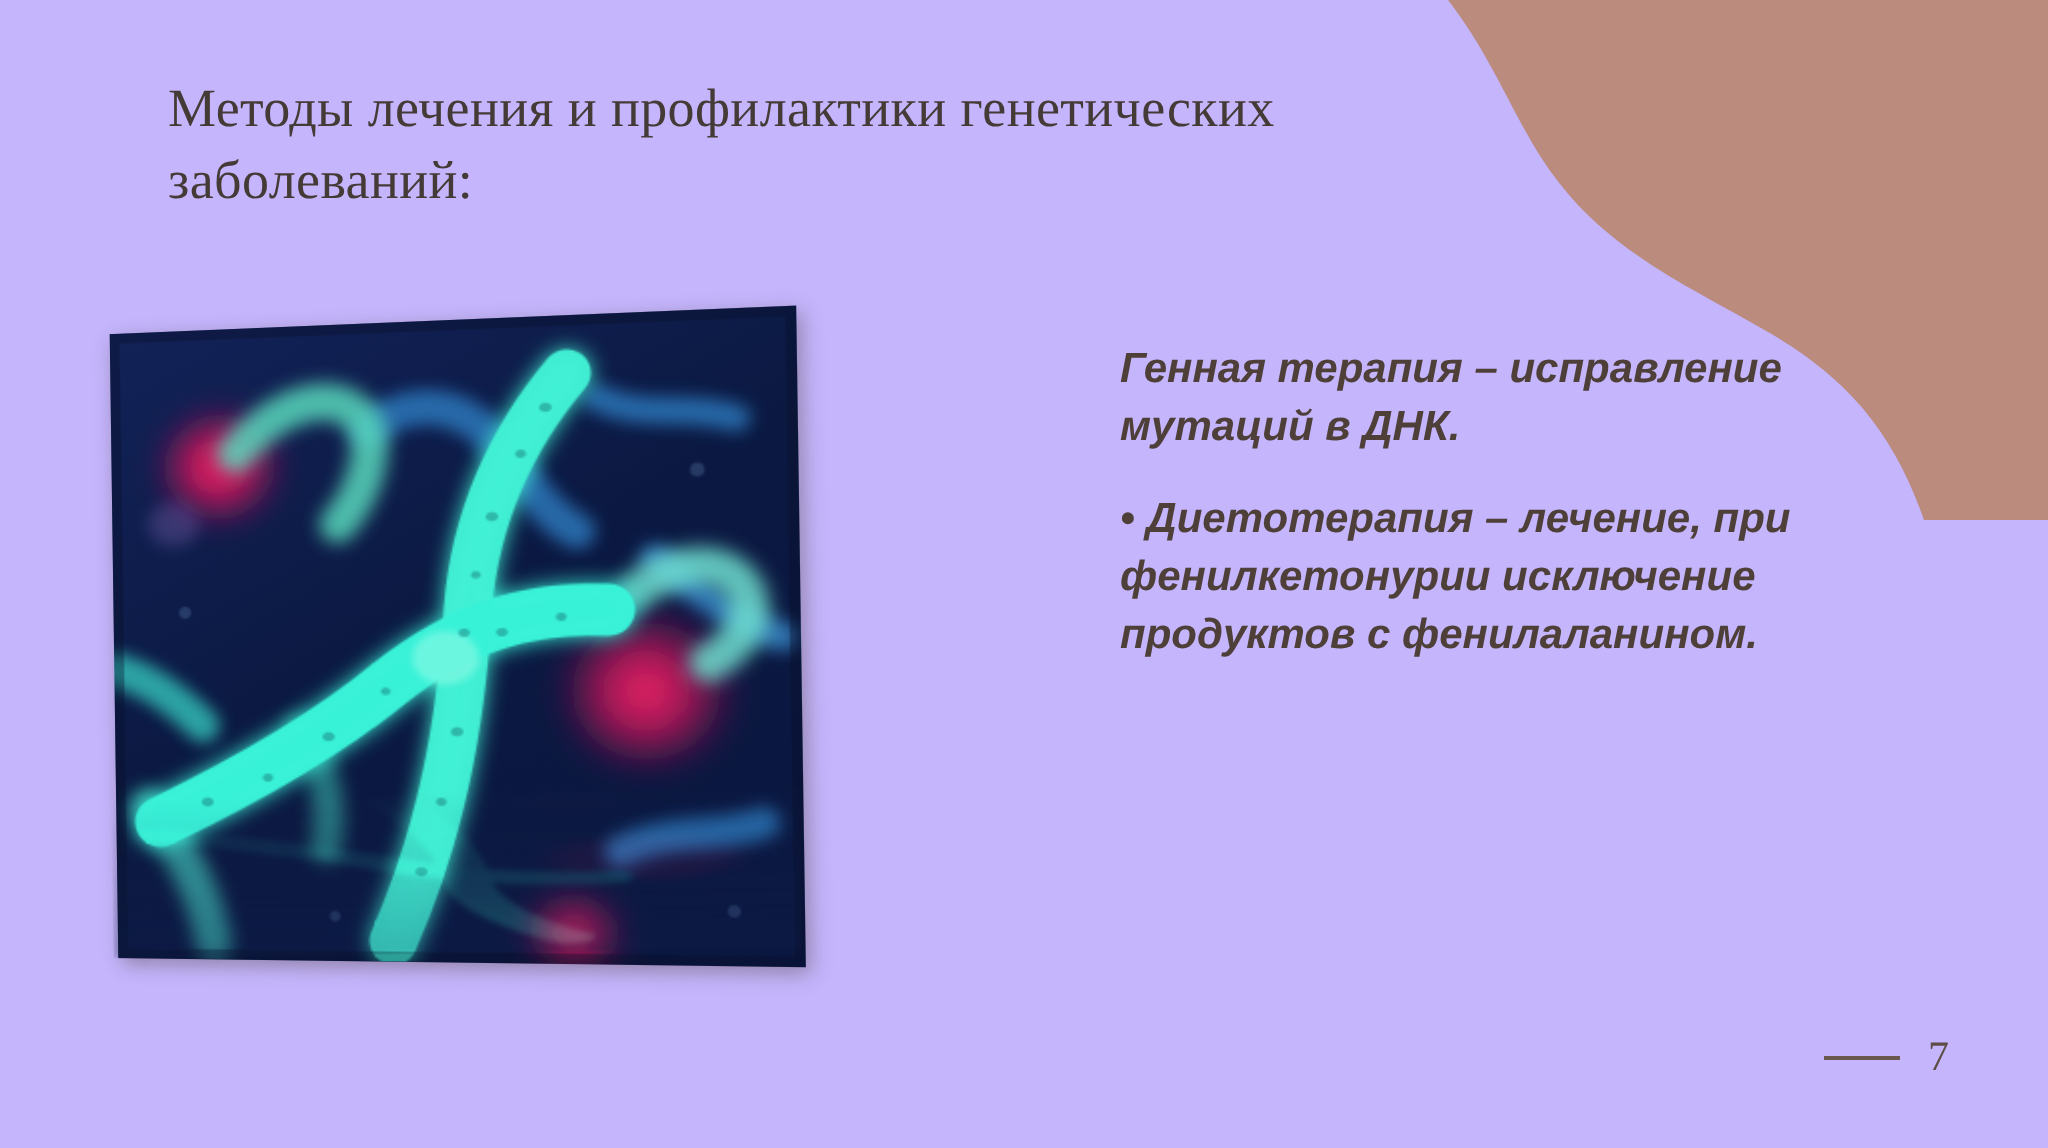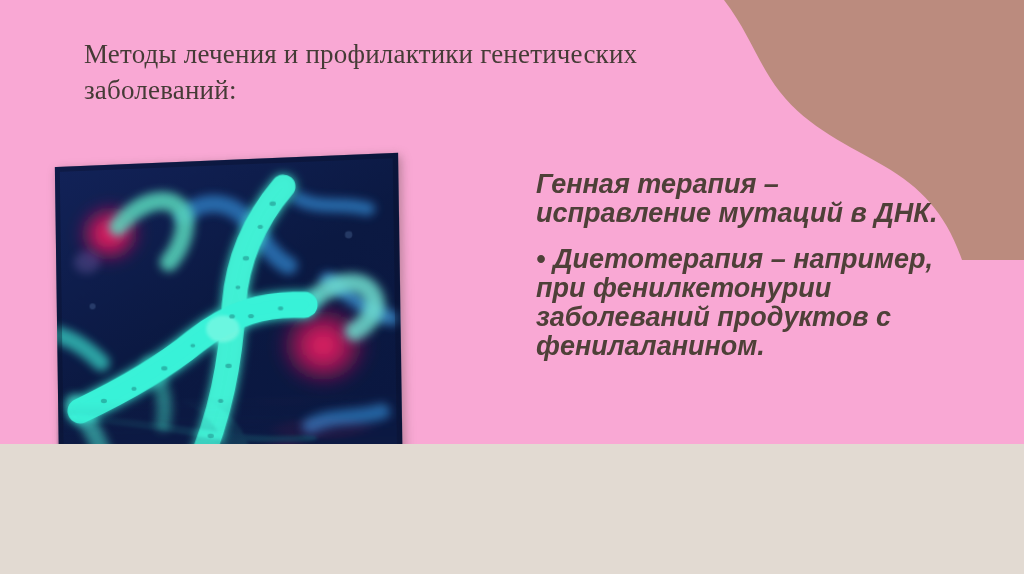--- a/index.html
+++ b/index.html
@@ -9,22 +9,22 @@
   body {
     width: 1024px;
     height: 574px;
     overflow: hidden;
     background: #e2dad2;
     font-family: "Liberation Sans", sans-serif;
   }
   #slide {
     position: relative;
     width: 1024px;
-    height: 444px;
-    background: #f9a8d4;
+    height: 574px;
+    background: #c4b5fd;
     overflow: hidden;
   }
 
   
   #decor-rose {
     position: absolute;
     top: 0;
     right: 0;
     width: 300px;
     height: 260px;
@@ -41,27 +41,27 @@
     font-size: 27px;
     line-height: 36px;
     color: #453b36;
     letter-spacing: 0.2px;
     white-space: pre-line;
   }
 
   
   #body-col {
     position: absolute;
-    left: 536px;
+    left: 560px;
     top: 170px;
     width: 420px;
     font-family: "Liberation Sans", sans-serif;
     font-weight: bold;
     font-style: italic;
-    font-size: 27px;
+    font-size: 21px;
     line-height: 29.3px;
     color: #4e4038;
   }
   #body-col .para {
     margin: 0 0 16px 0;
   }
   #body-col .para:last-child {
     margin-bottom: 0;
   }
 
@@ -246,21 +246,21 @@
           <ellipse cx="222" cy="297" rx="26" ry="22" fill="#d4155c" opacity="0.6" filter="url(#blurA)"></ellipse>
           <path d="M 222,28 C 196,58 178,96 174,140 C 170,196 160,248 136,302" stroke="#3ff0d4" stroke-width="23" fill="none" stroke-linecap="round" opacity="0.9"></path>
           <path d="M 22,244 C 60,226 104,202 136,176 C 172,148 204,140 240,142" stroke="#38f2d8" stroke-width="25" fill="none" stroke-linecap="round" opacity="0.9"></path>
         </svg>
       </div>
     </div>
   </div>
 
   <div id="body-col">
     <p class="para">Генная терапия – исправление мутаций в ДНК.</p>
-    <p class="para">• Диетотерапия – например, при фенилкетонурии заболеваний продуктов с фенилаланином.</p>
+    <p class="para">• Диетотерапия – лечение, при фенилкетонурии исключение продуктов с фенилаланином.</p>
   </div>
 
   <div id="page-num-group">
     <div id="page-dash"></div>
     <div id="page-number">7</div>
   </div>
 
 </div>
 
 </body></html>

